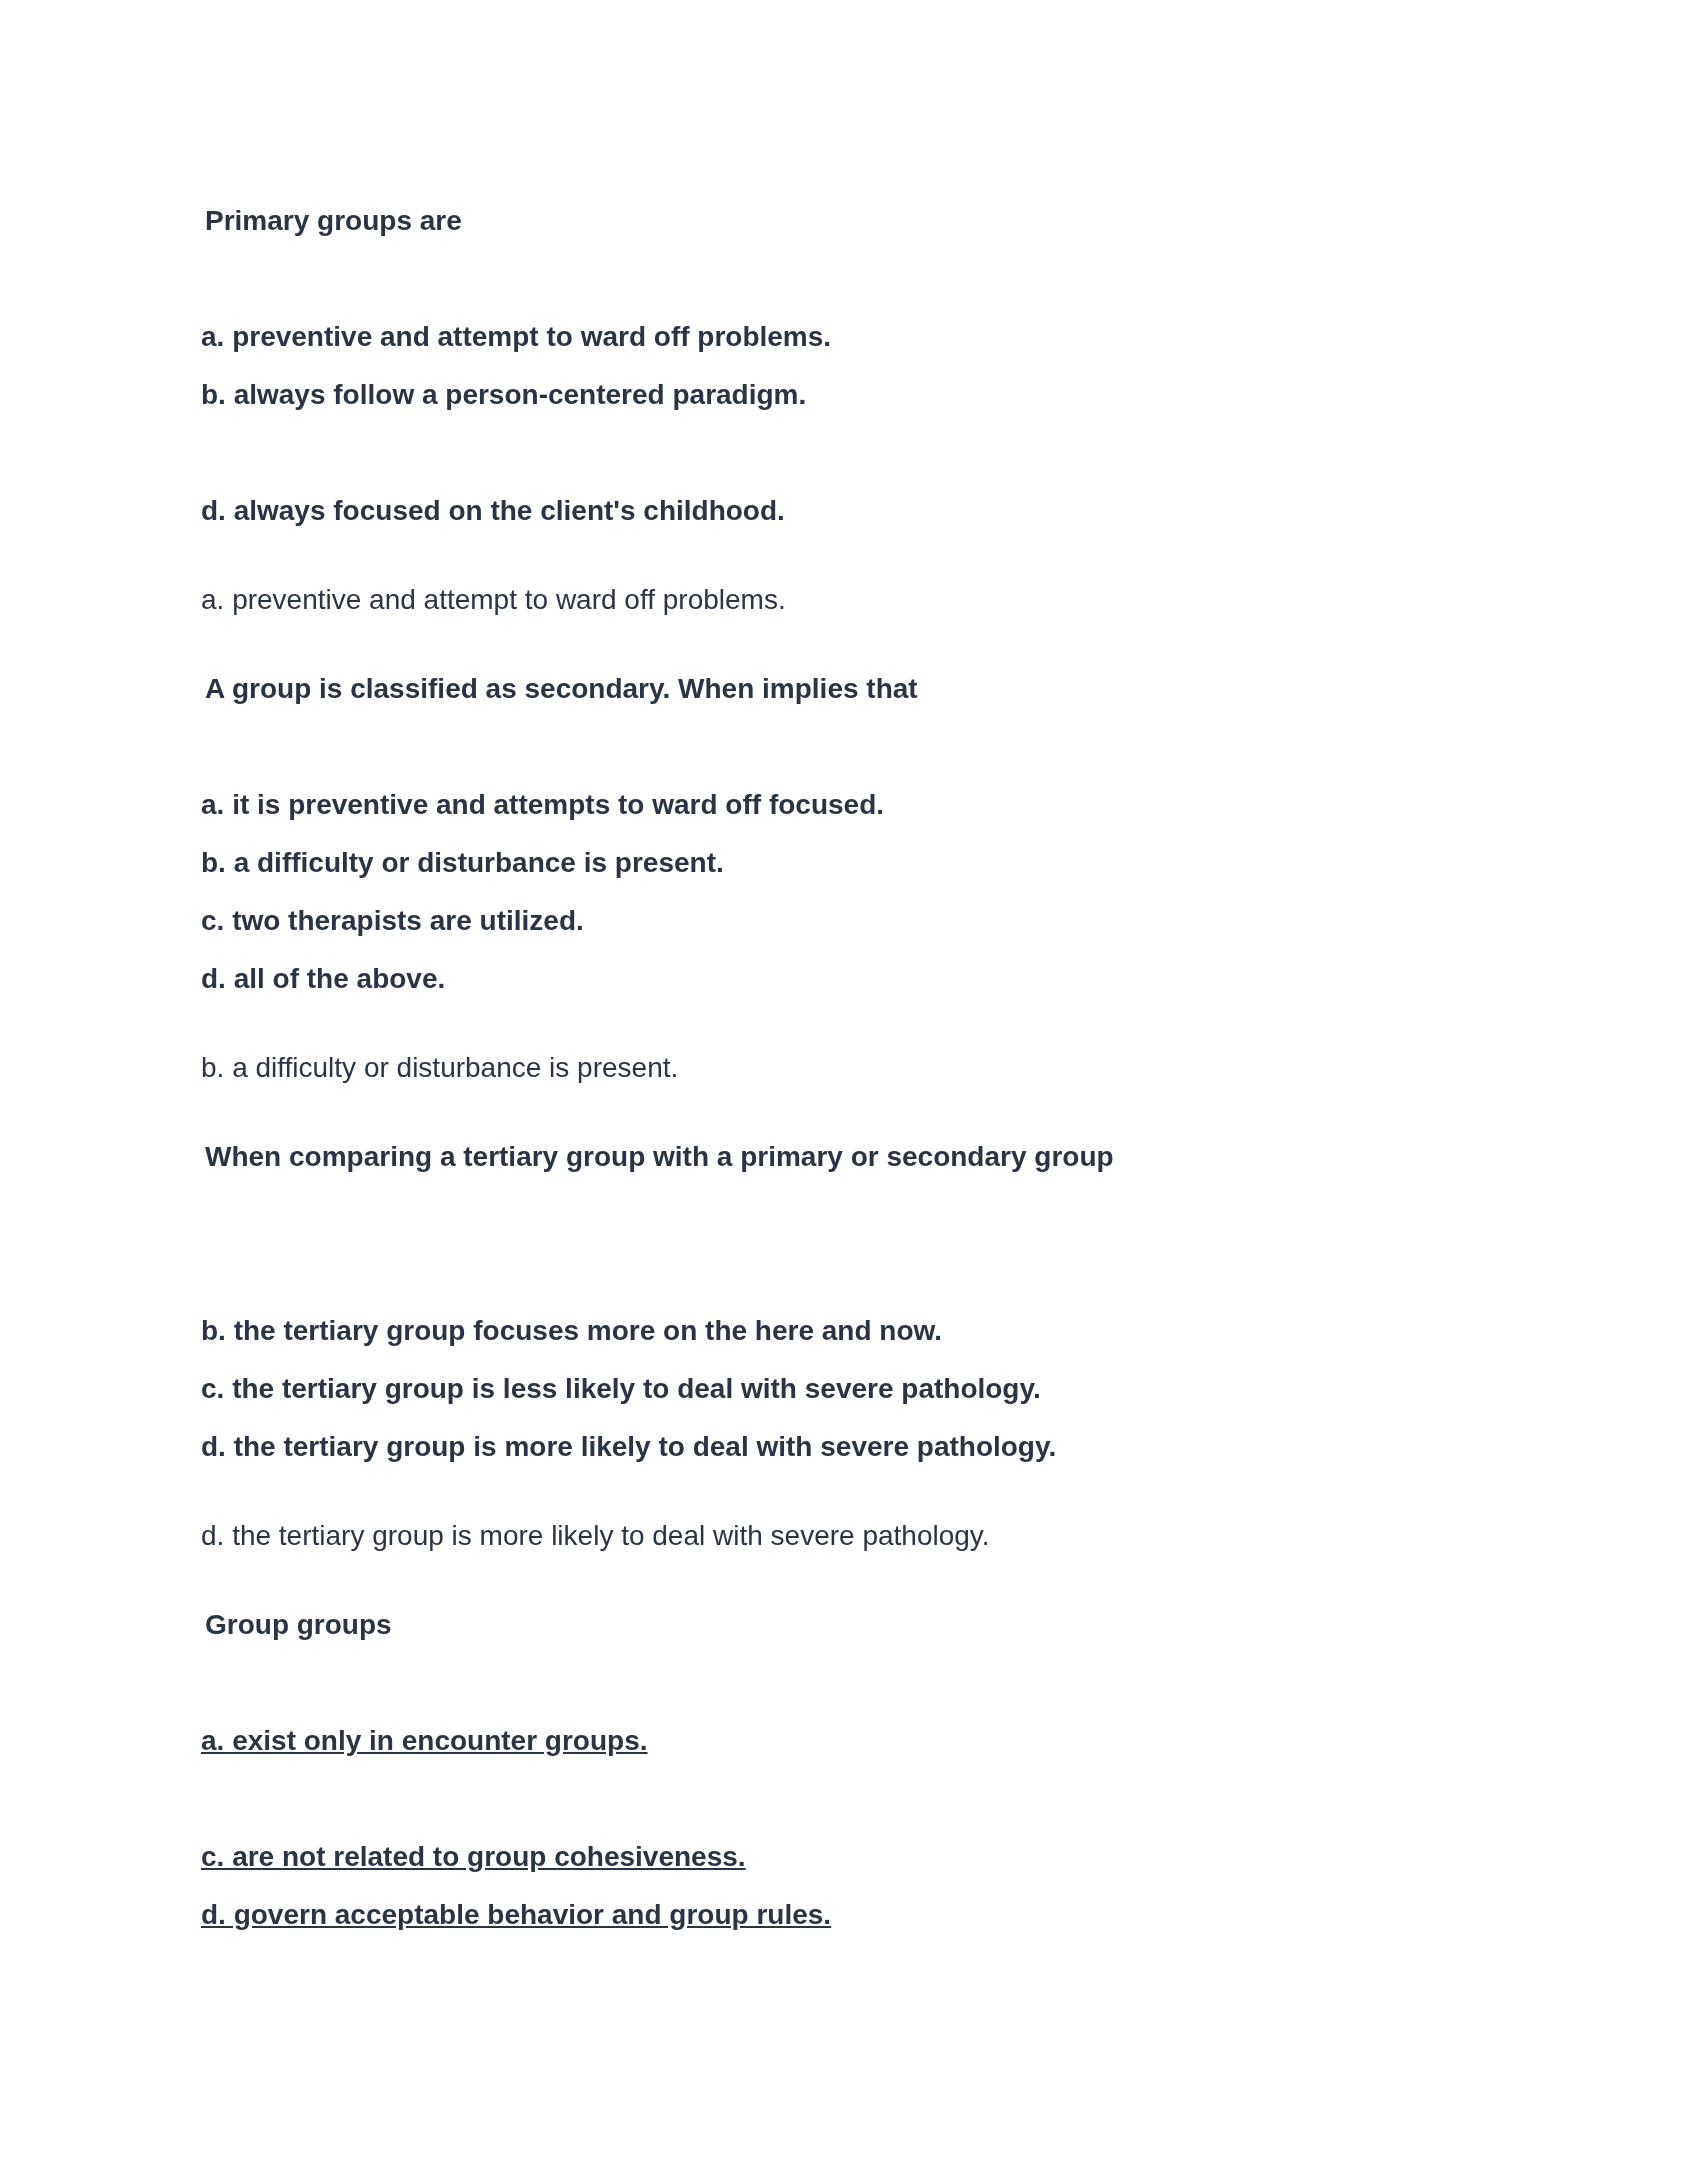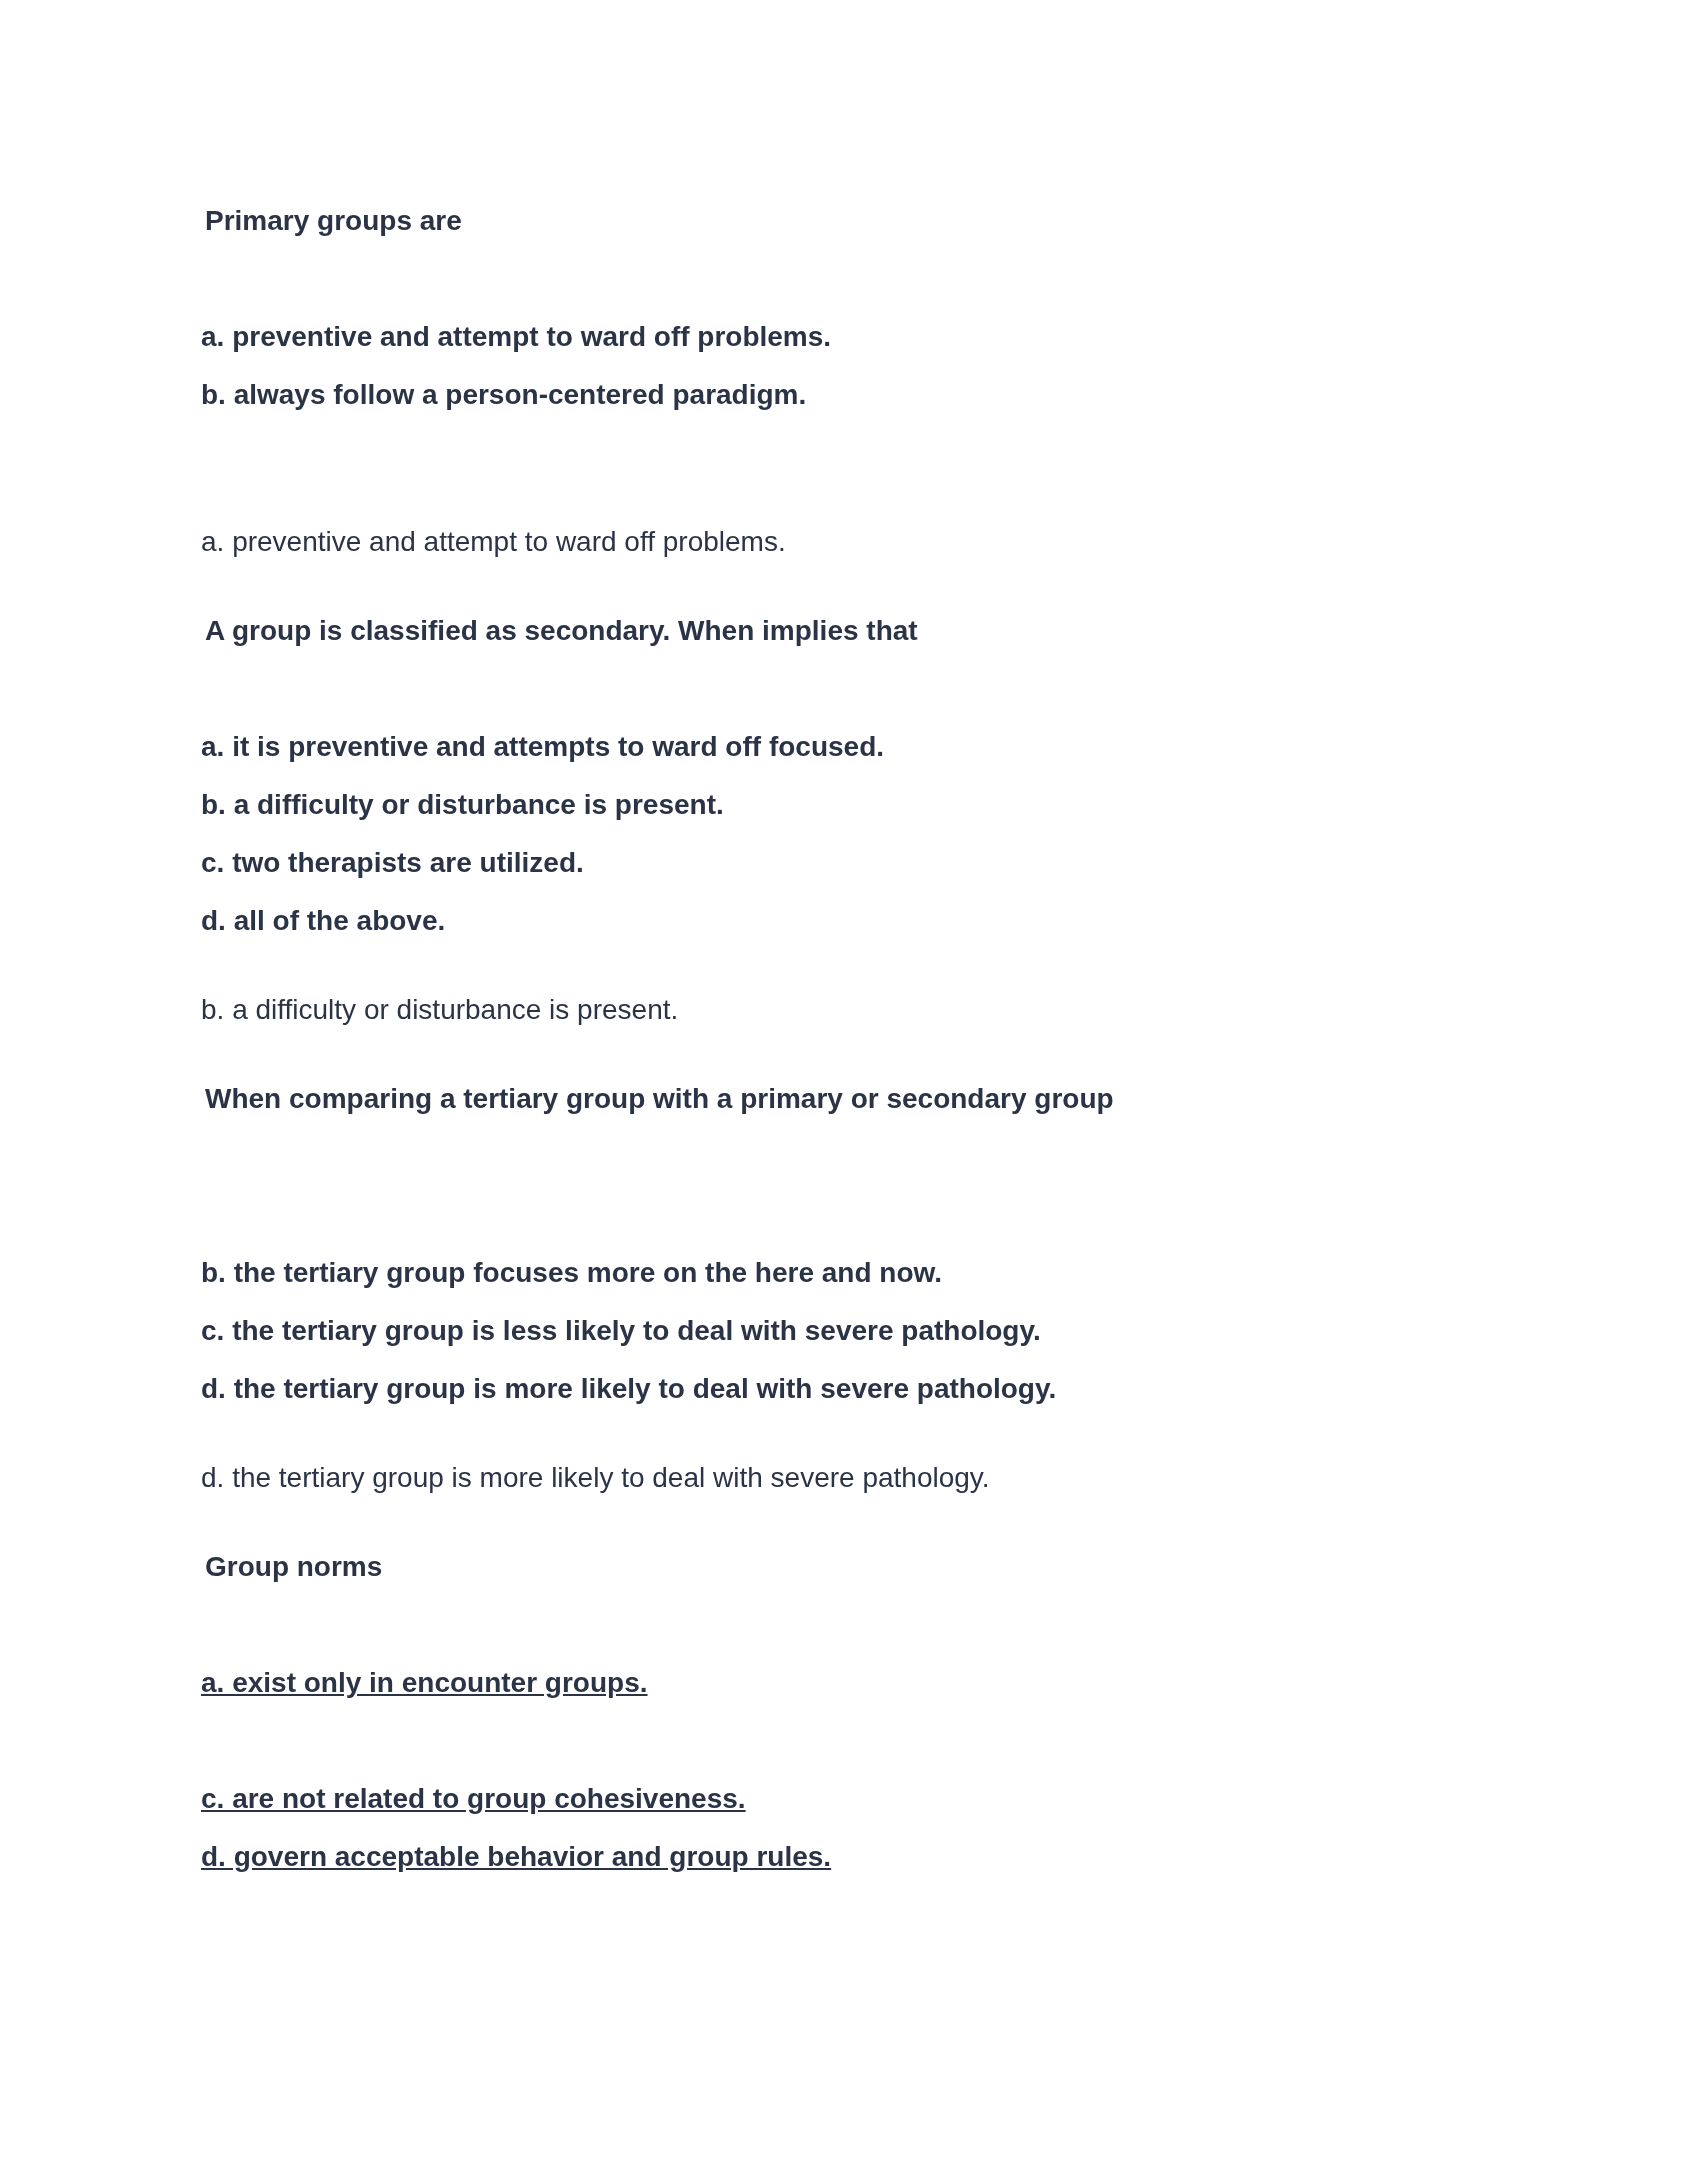--- a/index.html
+++ b/index.html
@@ -38,20 +38,21 @@
 </style>
 </head>
 <body>
 
 <section class="question">
   <p class="prompt">Primary groups are</p>
   <p class="options">
     <span>a. preventive and attempt to ward off problems.</span><br>
     <span>b. always follow a person-centered paradigm.</span><br>
     <br>
+    <span>d. always focused on the client's childhood.</span>
   </p>
   <p class="answer">a. preventive and attempt to ward off problems.</p>
 </section>
 
 <section class="question">
   <p class="prompt">A group is classified as secondary. When implies that</p>
   <p class="options">
     <span>a. it is preventive and attempts to ward off focused.</span><br>
     <span>b. a difficulty or disturbance is present.</span><br>
     <span>c. two therapists are utilized.</span><br>
@@ -65,21 +66,21 @@
   <p class="options">
     <br>
     <span>b. the tertiary group focuses more on the here and now.</span><br>
     <span>c. the tertiary group is less likely to deal with severe pathology.</span><br>
     <span>d. the tertiary group is more likely to deal with severe pathology.</span>
   </p>
   <p class="answer">d. the tertiary group is more likely to deal with severe pathology.</p>
 </section>
 
 <section class="question">
-  <p class="prompt">Group norms</p>
+  <p class="prompt">Group groups</p>
   <p class="options">
     <span>a. exist only in encounter groups.</span><br>
     <br>
     <span>c. are not related to group cohesiveness.</span><br>
     <span>d. govern acceptable behavior and group rules.</span>
   </p>
 </section>
 
 
 </body></html>

